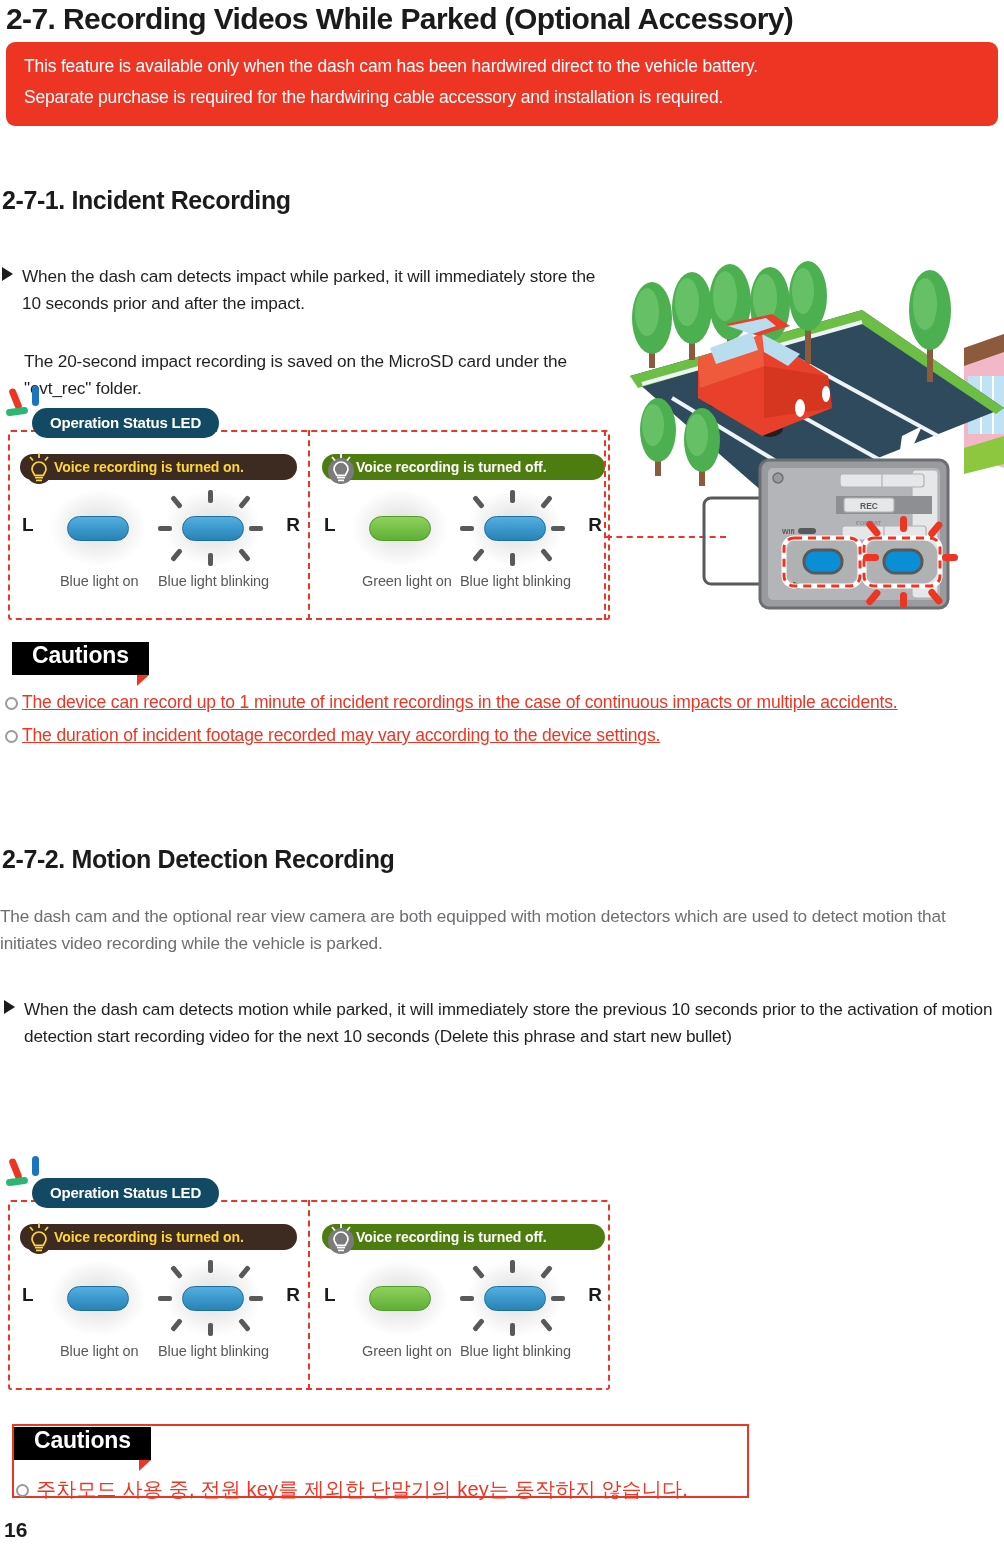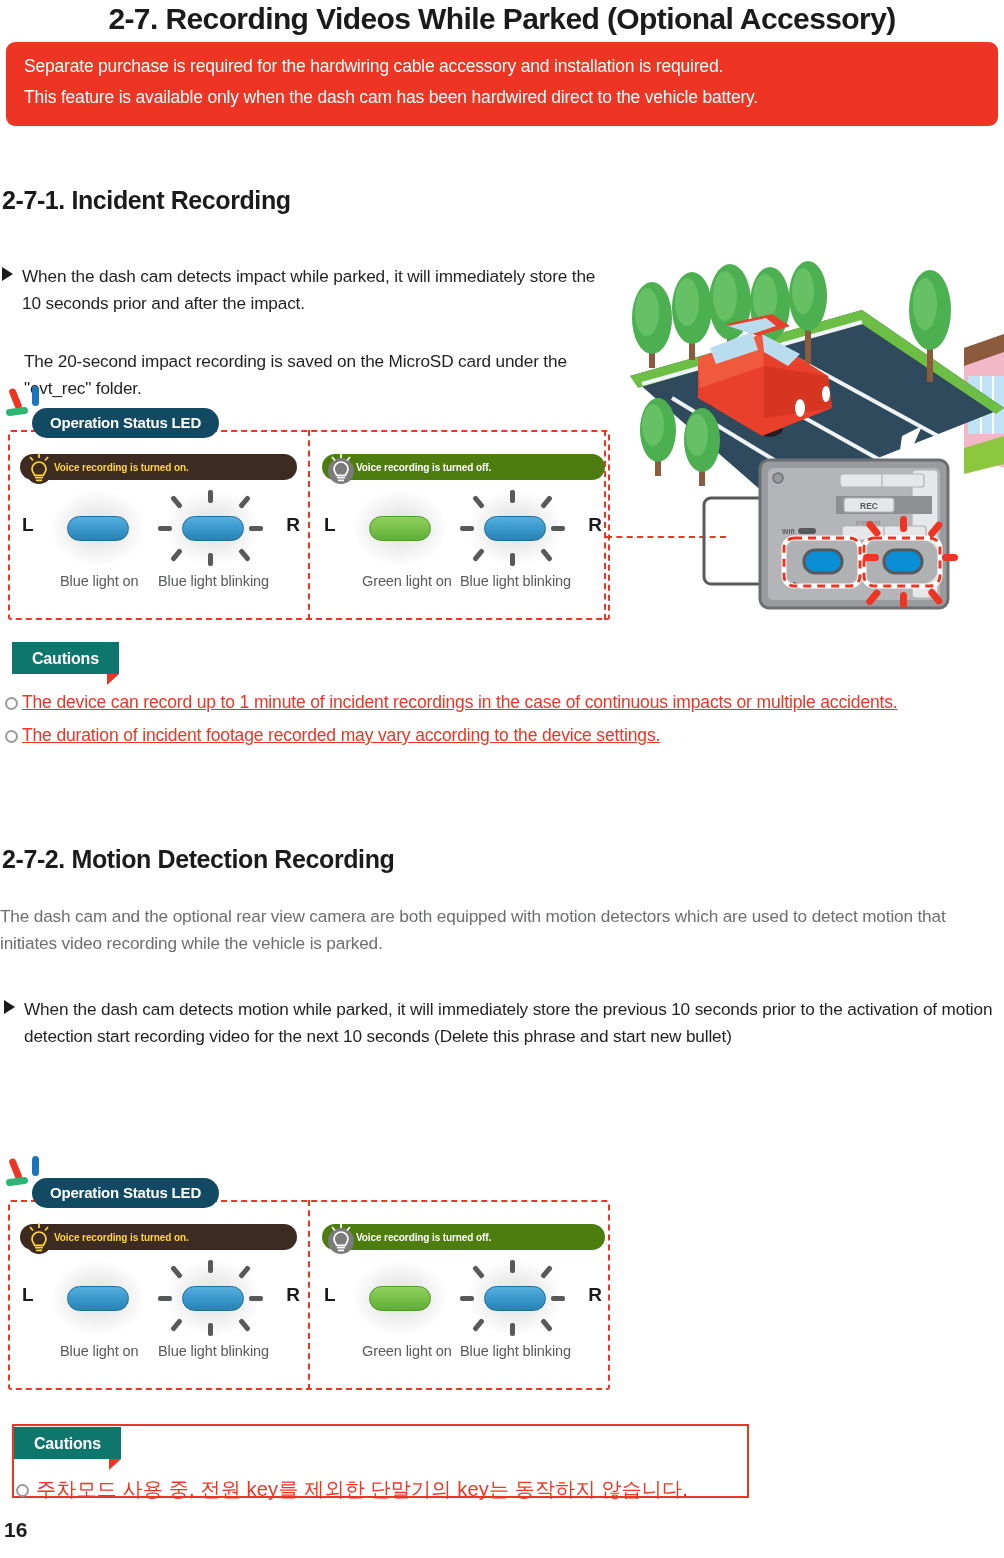--- a/index.html
+++ b/index.html
@@ -9,21 +9,21 @@
     font-family: "Liberation Sans", "DejaVu Sans", sans-serif;
     color: #231f20;
     overflow: hidden;
   }
   .page { position: relative; width: 1004px; height: 1558px; }
 
   
   .chapter-title {
     position: absolute; left: 6px; top: 2px; width: 992px;
     font-size: 30px; font-weight: 700; letter-spacing: -0.6px;
-    color: #1b1b1b; white-space: nowrap; text-align: center;
+    color: #1b1b1b; white-space: nowrap;
   }
 
   
   .notice {
     position: absolute; left: 6px; top: 42px; width: 992px; height: 84px;
     background: #ee3524; border-radius: 9px;
     padding: 9px 18px 0 18px;
   }
   .notice-line {
     color: #ffffff; font-size: 17.5px; line-height: 31px;
@@ -51,23 +51,23 @@
 
   #p1  { left: 2px; top: 263px; width: 600px; }
   #p2  { left: 4px; top: 348px; width: 600px; }
   #p3  { left: 0px; top: 903px; width: 1004px; }
   #p4  { left: 4px; top: 996px; width: 1000px; }
   #p5  { left: 4px; top: 1085px; width: 1000px; }
 
   
   .cautions-tag {
     position: relative; display: inline-block;
-    background: #0f766e; color: #fff;
-    font-size: 16px; font-weight: 700; letter-spacing: -0.2px;
-    padding: 8px 20px 6px 20px;
+    background: #000000; color: #fff;
+    font-size: 23px; font-weight: 700; letter-spacing: -0.2px;
+    padding: 0 20px 6px 20px;
   }
   .cautions-tag::after {
     content: ""; position: absolute; right: -0px; bottom: -11px;
     width: 0; height: 0;
     border-left: 12px solid #ee3524;
     border-bottom: 11px solid transparent;
   }
   .cautions-block { position: absolute; }
   #cautions1 { left: 12px; top: 642px; }
   .caut-list { position: absolute; left: 4px; top: 688px; width: 1000px; }
@@ -128,21 +128,21 @@
 
   .led-half { position: absolute; top: 0; width: 300px; height: 190px; }
   .led-half.left  { left: 0px; }
   .led-half.right { left: 302px; }
 
   .voicebar {
     position: absolute; left: 12px; top: 24px;
     height: 26px; border-radius: 13px;
     display: flex; align-items: center;
     padding-left: 34px; padding-right: 14px;
-    font-size: 10px; font-weight: 700; letter-spacing: -0.1px;
+    font-size: 14px; font-weight: 700; letter-spacing: -0.1px;
     white-space: nowrap;
   }
   .voicebar.on  { background: #3d2b21; color: #ffd633; width: 277px; }
   .voicebar.off { background: #4d7c0f; color: #ffffff;  width: 283px; }
   .bulb { position: absolute; left: 4px; top: -5px; width: 30px; height: 36px; }
 
   .led-row { position: absolute; left: 0; top: 58px; width: 300px; height: 80px; }
   .lr-label {
     position: absolute; top: 26px; font-size: 19px; font-weight: 700; color: #1b1b1b;
   }
@@ -191,22 +191,22 @@
   }
 </style>
 </head>
 <body>
 
 <div class="page">
 
   <div class="chapter-title">2-7. Recording Videos While Parked (Optional Accessory)</div>
 
   <div class="notice">
+    <div class="notice-line">This feature is available only when the dash cam  has been hardwired direct to the vehicle battery.</div>
     <div class="notice-line">Separate purchase is required for the hardwiring cable accessory and installation is required.</div>
-    <div class="notice-line">This feature is available only when the dash cam  has been hardwired direct to the vehicle battery.</div>
   </div>
 
   <div class="sec-head" id="sec1-head">2-7-1. Incident Recording</div>
 
   <div class="para" id="p1">
     <span class="bullet-tri"></span>
     <span class="indent" style="display:block">When the dash cam  detects impact while parked, it will immediately store the 10 seconds prior and after the impact.</span>
   </div>
 
   <div class="para" id="p2">

